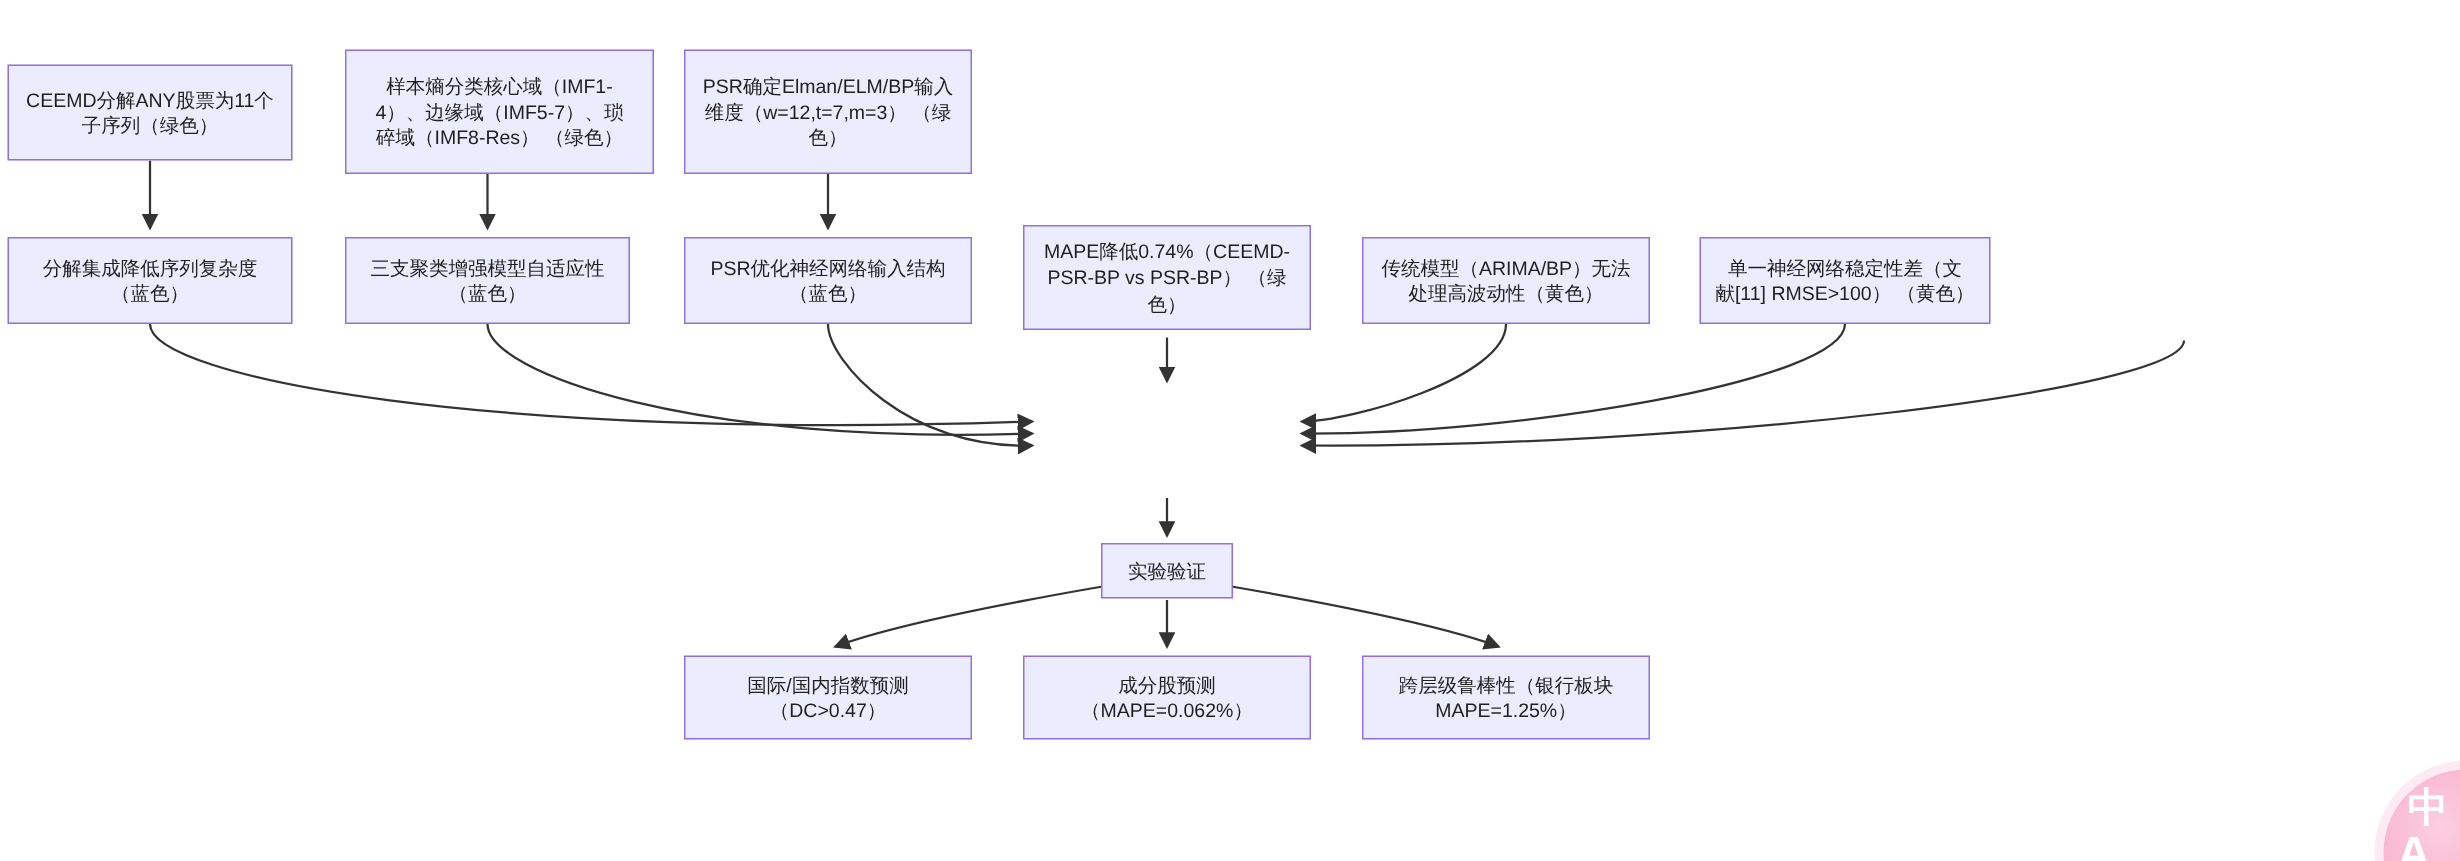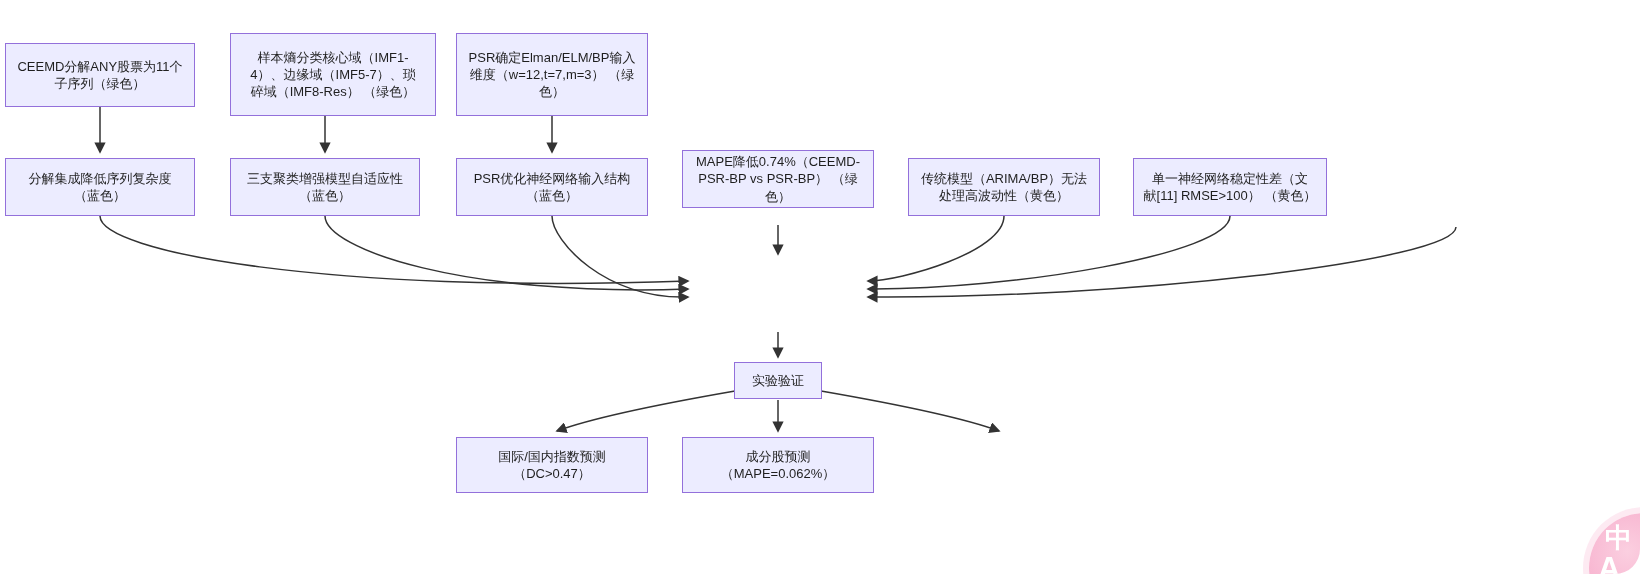--- a/index.html
+++ b/index.html
@@ -1,21 +1,21 @@
 <!DOCTYPE html>
 <html style="--bg: #ffffff; --node-fill: #ECECFF; --node-border: #9370DB; --text: #1f1f1f;"><head>
 <meta charset="utf-8">
 <style>
   html,body{margin:0;padding:0;}
   body{
     width:1640px;height:574px;overflow:hidden;
     background:var(--bg,#ffffff);
     font-family:"Liberation Sans","DejaVu Sans",sans-serif;
   }
-  .canvas{position:relative;width:1640px;height:574px;overflow:hidden;background:var(--bg,#ffffff);border-radius:25px;}
+  .canvas{position:relative;width:1640px;height:574px;overflow:hidden;background:var(--bg,#ffffff);}
   svg.edges{position:absolute;left:0;top:0;z-index:0;}
   .node{
     position:absolute;z-index:1;box-sizing:border-box;
     background:var(--node-fill,#ECECFF);
     border:1px solid var(--node-border,#9370DB);
     display:flex;align-items:center;justify-content:center;
     text-align:center;
   }
   .node .label{
     white-space:pre-line;
@@ -100,21 +100,21 @@
   <div class="node" style="left:230px;top:158px;width:190px;height:58px">
     <div class="label">三支聚类增强模型自适应性
 （蓝色）</div>
   </div>
 
   <div class="node" style="left:456px;top:158px;width:192px;height:58px">
     <div class="label">PSR优化神经网络输入结构
 （蓝色）</div>
   </div>
 
-  <div class="node" style="left:682px;top:150px;width:192px;height:58px">
+  <div class="node" style="left:682px;top:150px;width:192px;height:70px">
     <div class="label">MAPE降低0.74%（CEEMD-
 PSR-BP vs PSR-BP） （绿
 色）</div>
   </div>
 
   <div class="node" style="left:908px;top:158px;width:192px;height:58px">
     <div class="label">传统模型（ARIMA/BP）无法
 处理高波动性（黄色）</div>
   </div>
 
@@ -132,19 +132,23 @@
   <div class="node" style="left:456px;top:437px;width:192px;height:56px">
     <div class="label">国际/国内指数预测
 （DC&gt;0.47）</div>
   </div>
 
   <div class="node" style="left:682px;top:437px;width:192px;height:56px">
     <div class="label">成分股预测
 （MAPE=0.062%）</div>
   </div>
 
+  <div class="node" style="left:908px;top:437px;width:192px;height:56px">
+    <div class="label">跨层级鲁棒性（银行板块
+MAPE=1.25%）</div>
+  </div>
 
   <div class="translate-badge">
     <span class="zh">中</span>
     <span class="en">A</span>
   </div>
 
 </div>
 
 </body></html>

